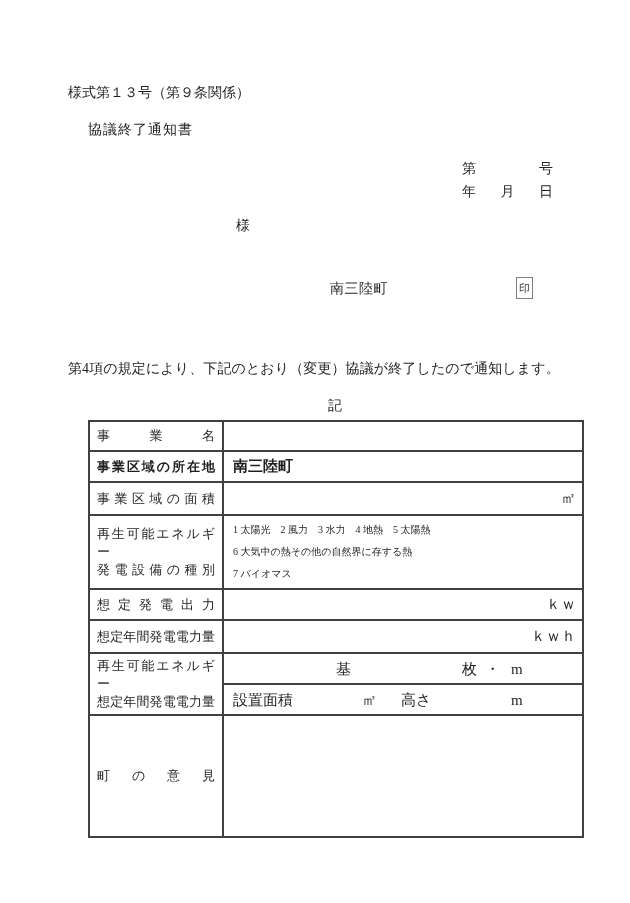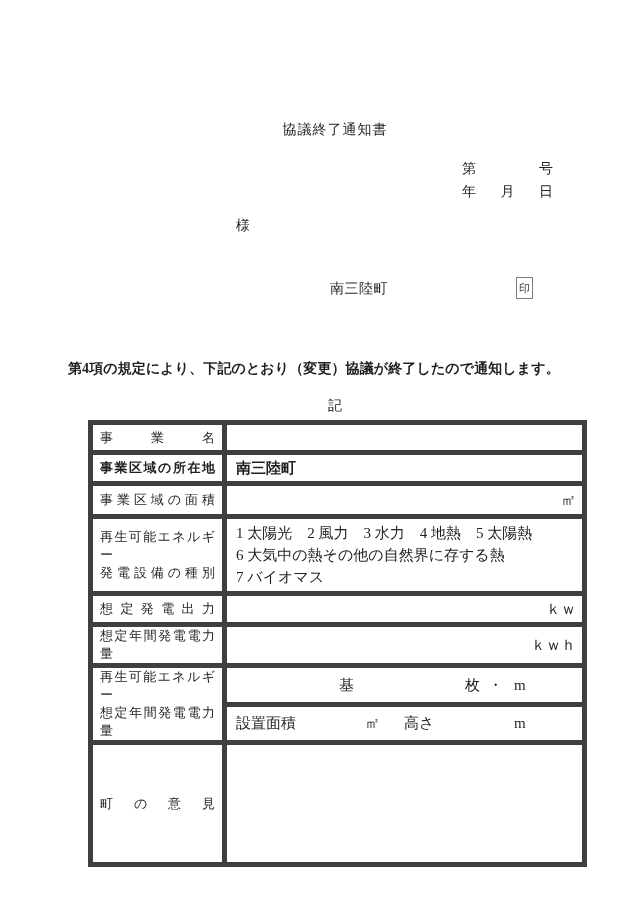--- a/index.html
+++ b/index.html
@@ -5,69 +5,70 @@
   html,body { margin:0; padding:0; background:#ffffff; }
   .page {
     position:relative; width:630px; height:903px; background:#ffffff;
     font-family:"Liberation Serif","DejaVu Serif",serif;
     color:#1f1f1f; overflow:hidden;
   }
   .abs { position:absolute; }
   .fs14 { font-size:14px; line-height:1.3; }
 
   .form-number { left:68px; top:84px; }
-  .title-wrap { left:88px; top:121px; width:494px; text-align:center; letter-spacing:1px; }
+  .title-wrap { left:88px; top:121px; width:494px; text-align:left; letter-spacing:1px; }
 
   .docnum-row { left:462px; top:160px; width:91px; display:flex; justify-content:space-between; }
   .date-row   { left:462px; top:183px; width:91px; display:flex; justify-content:space-between; }
 
   .addressee { left:236px; top:217px; }
   .sender    { left:330px; top:280px; letter-spacing:0.5px; }
   .seal-box  {
     left:516px; top:277px; width:15px; height:20px;
     border:1px solid #7d7d7d; display:flex; align-items:center; justify-content:center;
     font-size:11px; color:#3a3a3a;
   }
 
   .body-line1 { left:68px; top:337px; white-space:nowrap; text-indent:15px; letter-spacing:0.1px; }
-  .body-line2 { left:68px; top:360px; white-space:nowrap; letter-spacing:0.1px;font-weight:bold; }
+  .body-line2 { left:68px; top:360px; white-space:nowrap; letter-spacing:0.1px; }
 
   .caption-wrap { left:88px; top:397px; width:494px; text-align:center; }
 
   .form-table-wrap { left:88px; top:420px; }
   table.form-table { border-collapse:collapse; table-layout:fixed; width:494px; }
-  table.form-table td { border:5px solid #404040; padding:0; vertical-align:middle; }
+  table.form-table td { border:2px solid #404040; padding:0; vertical-align:middle; }
 
   .label-cell { width:132px; padding:0 7px !important; font-size:13px; }
   .jline { display:block; text-align:justify; text-align-last:justify; }
   .value-cell { position:relative; font-size:15px; }
   .val-left  { padding-left:9px !important; }
   .val-right { text-align:right; padding-right:6px !important; }
 
   .r1 { height:30px; } .r2 { height:31px;font-weight:bold; } .r3 { height:33px; }
   .r4 { height:73px; } .r5 { height:31px;padding-left:20px; } .r6 { height:33px; }
   .r7a { height:31px; } .r7b { height:31px; } .r8 { height:122px; }
 
-  .options-cell { padding:3px 4px 3px 9px !important; font-size:15px; line-height:22px; vertical-align:top !important; }
+  .options-cell { padding:3px 4px 3px 9px !important; font-size:10px; line-height:22px; vertical-align:top !important; }
 
   .pos { position:absolute; top:50%; transform:translateY(-50%); white-space:nowrap; }
   .p-base   { left:112px; }
   .p-sheets { left:238px; }
   .p-dot    { left:261px; }
   .p-m1     { left:287px; }
   .p-area   { left:9px;   }
   .p-sqm    { left:138px; }
   .p-height { left:177px; }
   .p-m2     { left:287px; }
 </style>
 </head>
 <body>
 
 <div class="page">
 
+  <div class="abs fs14 form-number">様式第１３号（第９条関係）</div>
 
   <div class="abs fs14 title-wrap">協議終了通知書</div>
 
   <div class="abs fs14 docnum-row">
     <span>第</span>
     <span>号</span>
   </div>
 
   <div class="abs fs14 date-row">
     <span>年</span>

